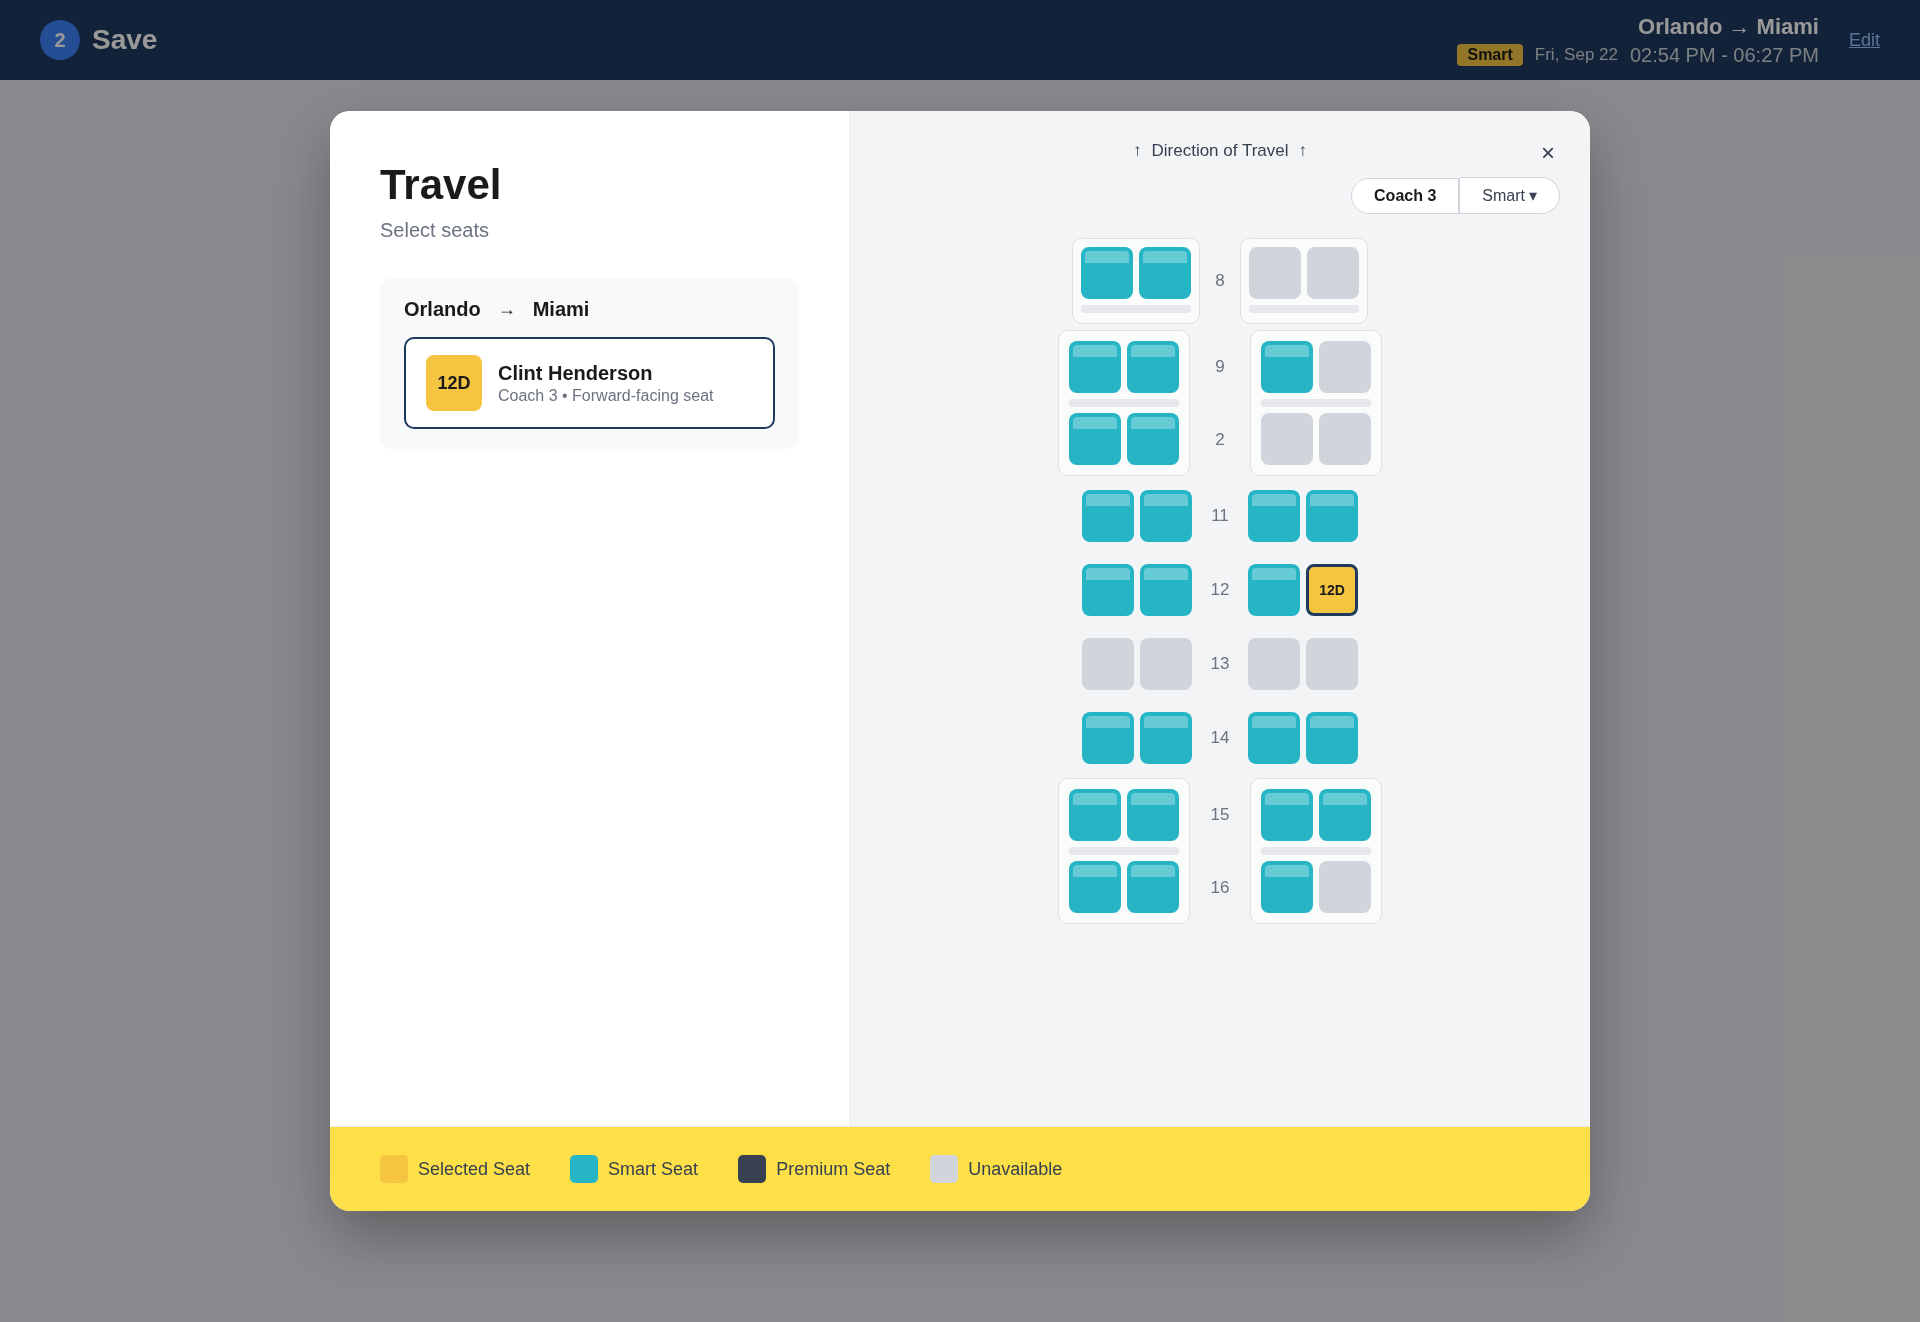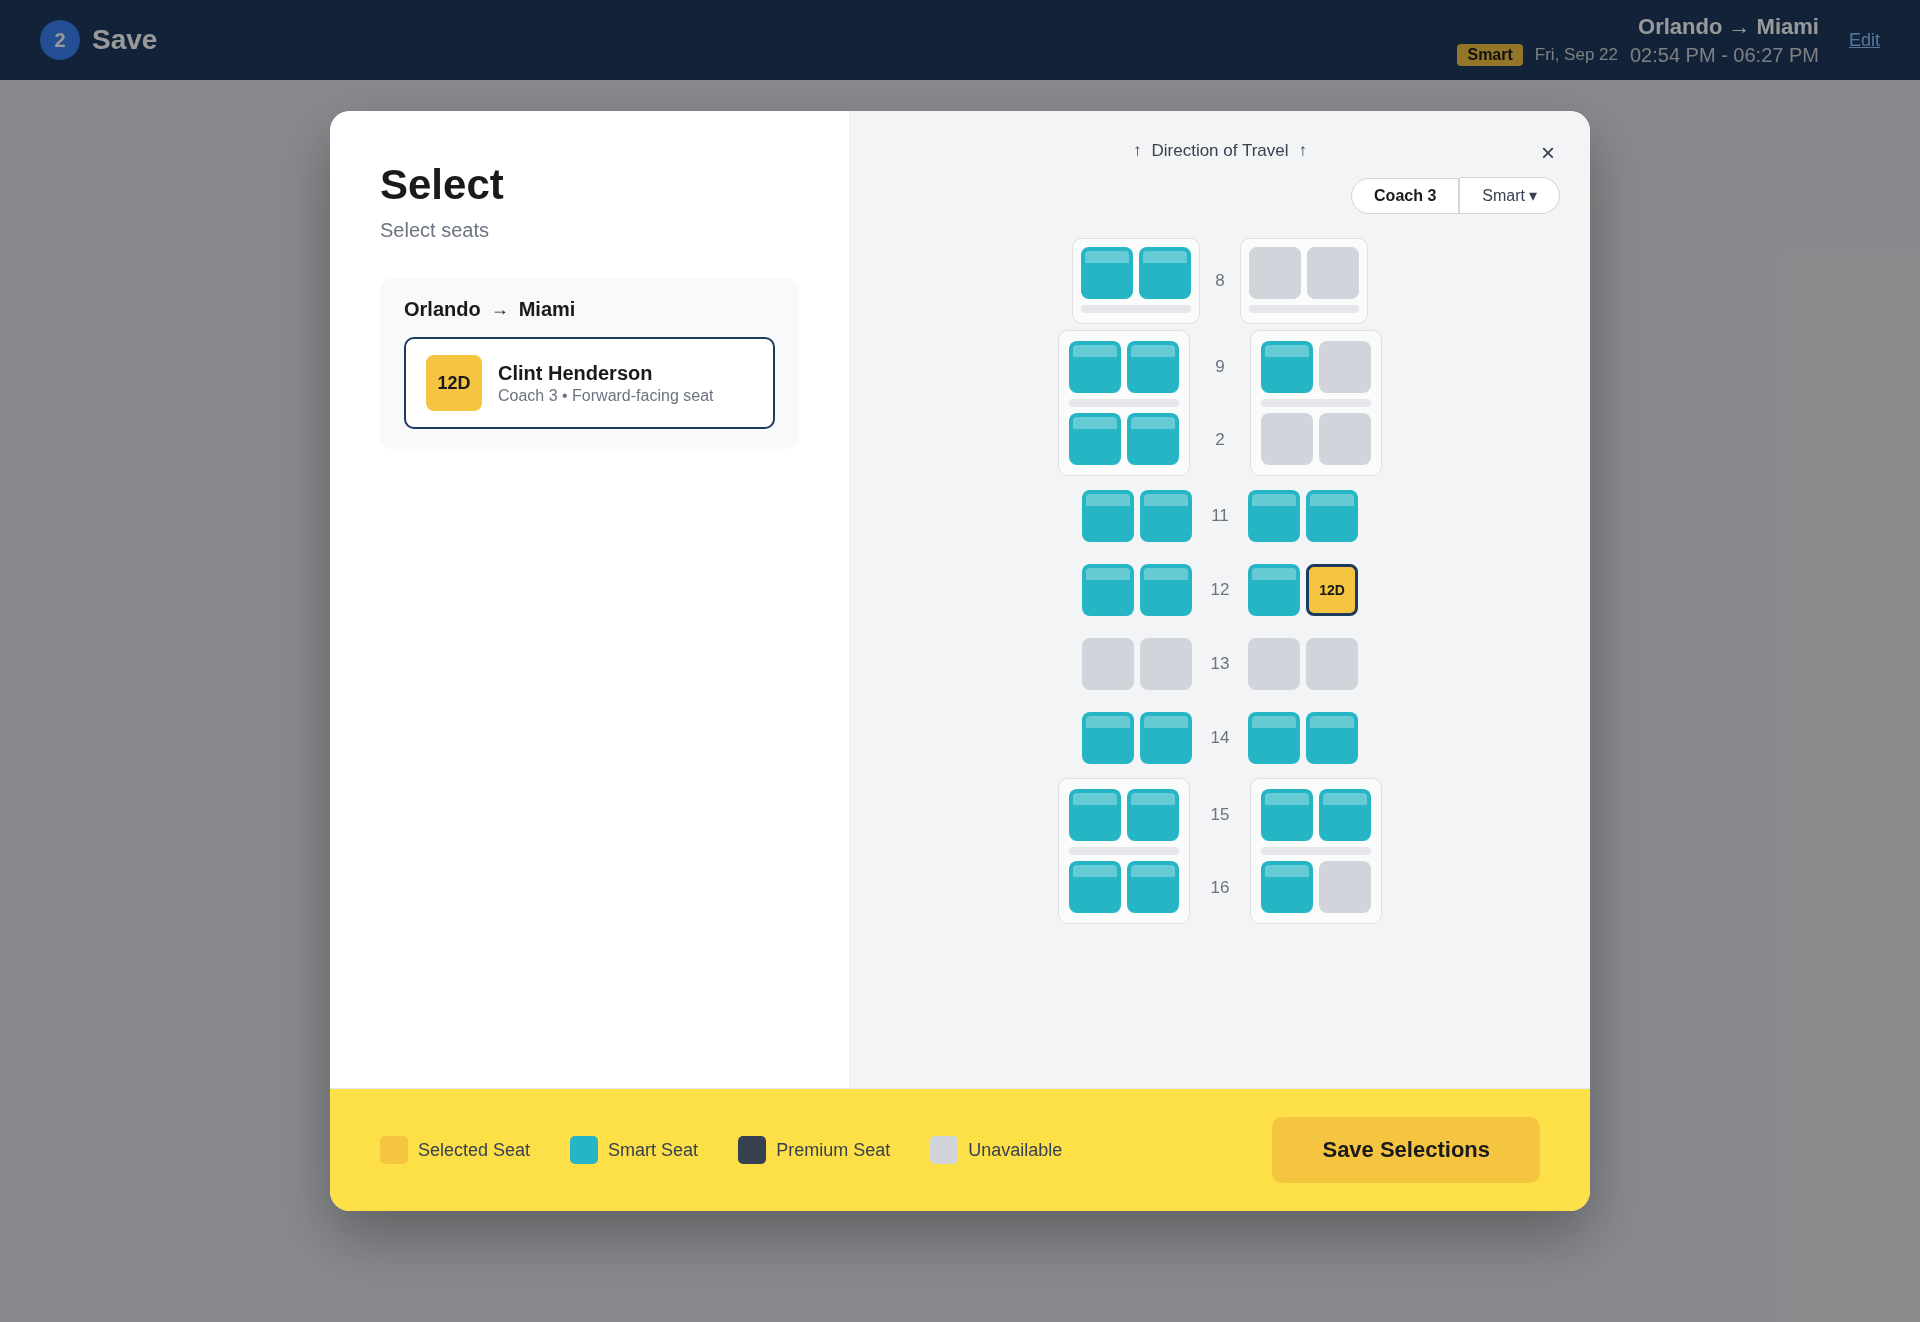--- a/index.html
+++ b/index.html
@@ -111,21 +111,21 @@
 
     .route-card {
       background: #f8f9fa;
       border-radius: 12px;
       padding: 20px 24px;
     }
 
     .route-header {
       display: flex;
       align-items: center;
-      gap: 10px;
+      gap: 17px;
       font-size: 20px;
       font-weight: 600;
       color: #1a1a1a;
       margin-bottom: 16px;
     }
 
     .arrow-right {
       color: #1a1a1a;
       font-size: 18px;
     }
@@ -387,21 +387,21 @@
     </div>
   </div>
 </div>
 
 <div class="overlay">
   <div class="modal">
 
     <div class="modal-body">
 
       <div class="left-panel">
-        <div class="seating-title">Select</div>
+        <div class="seating-title">Travel</div>
         <div class="select-seats-label">Select seats</div>
 
         <div class="route-card">
           <div class="route-header">
             <span>Orlando</span>
             <span class="arrow-right">→</span>
             <span>Miami</span>
           </div>
 
           <div class="passenger-card">
@@ -755,16 +755,15 @@
         <span>Smart Seat</span>
       </div>
       <div class="legend-item">
         <div class="legend-dot premium-color"></div>
         <span>Premium Seat</span>
       </div>
       <div class="legend-item">
         <div class="legend-dot unavailable-color"></div>
         <span>Unavailable</span>
       </div>
-      <button class="save-btn">Save Selections</button>
     </div>
   </div>
 </div>
 
 </body></html>

